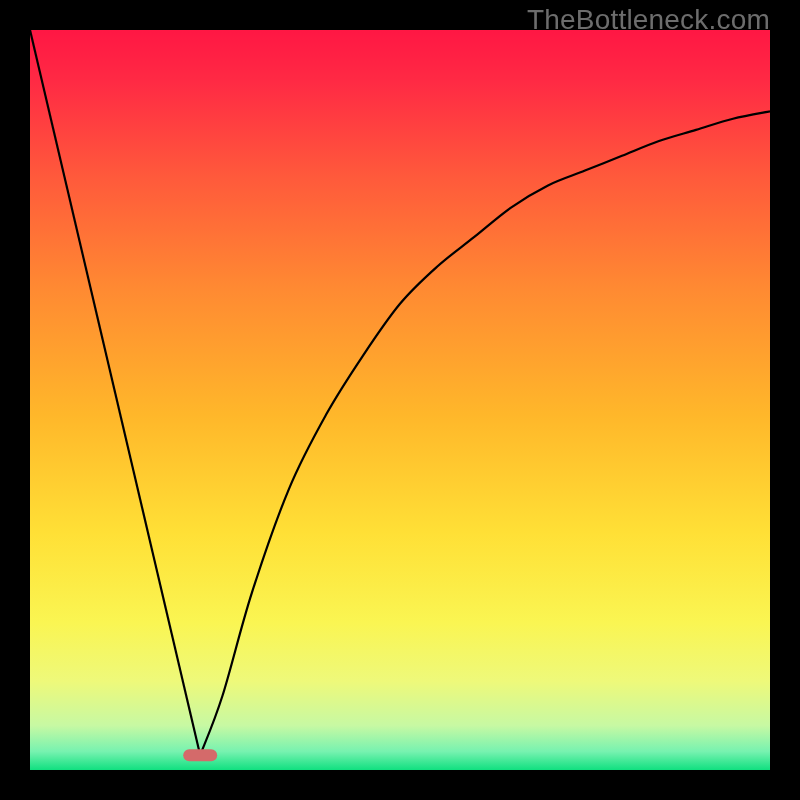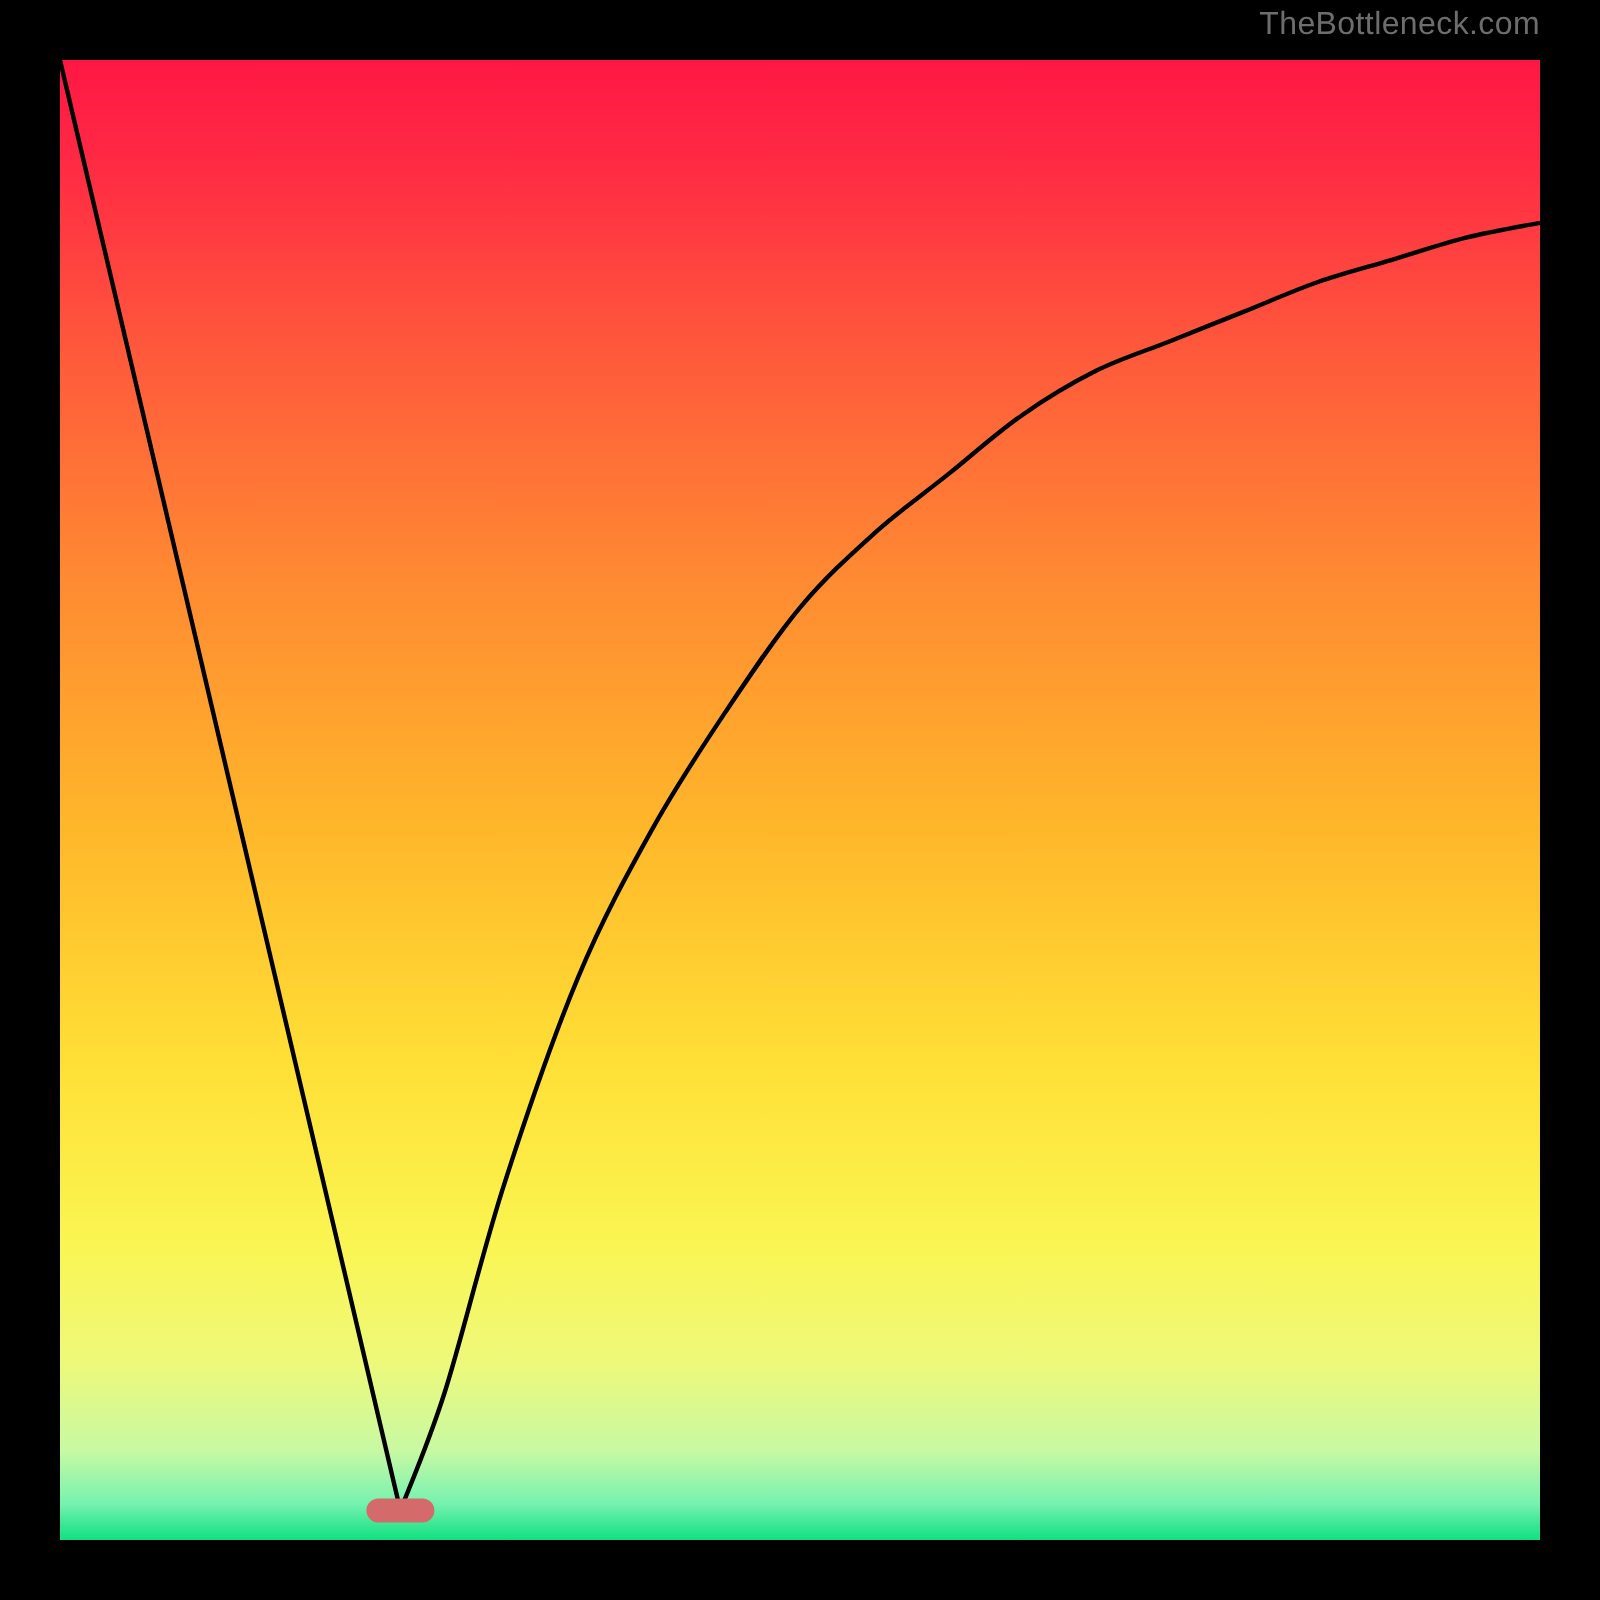--- a/index.html
+++ b/index.html
@@ -27,21 +27,21 @@
   }
   .gradient-bg {
     position: absolute;
     left: 0; top: 0; right: 0; bottom: 0;
   }
   .watermark {
     position: absolute;
     top: 4px;
     right: 30px;
     color: #6d6d6d;
-    font-size: 16px;
+    font-size: 28px;
     font-weight: 500;
     letter-spacing: 0.2px;
   }
   svg.curve {
     position: absolute;
     left: 0; top: 0;
     width: 740px;
     height: 740px;
   }
   .curve path, .curve line {

